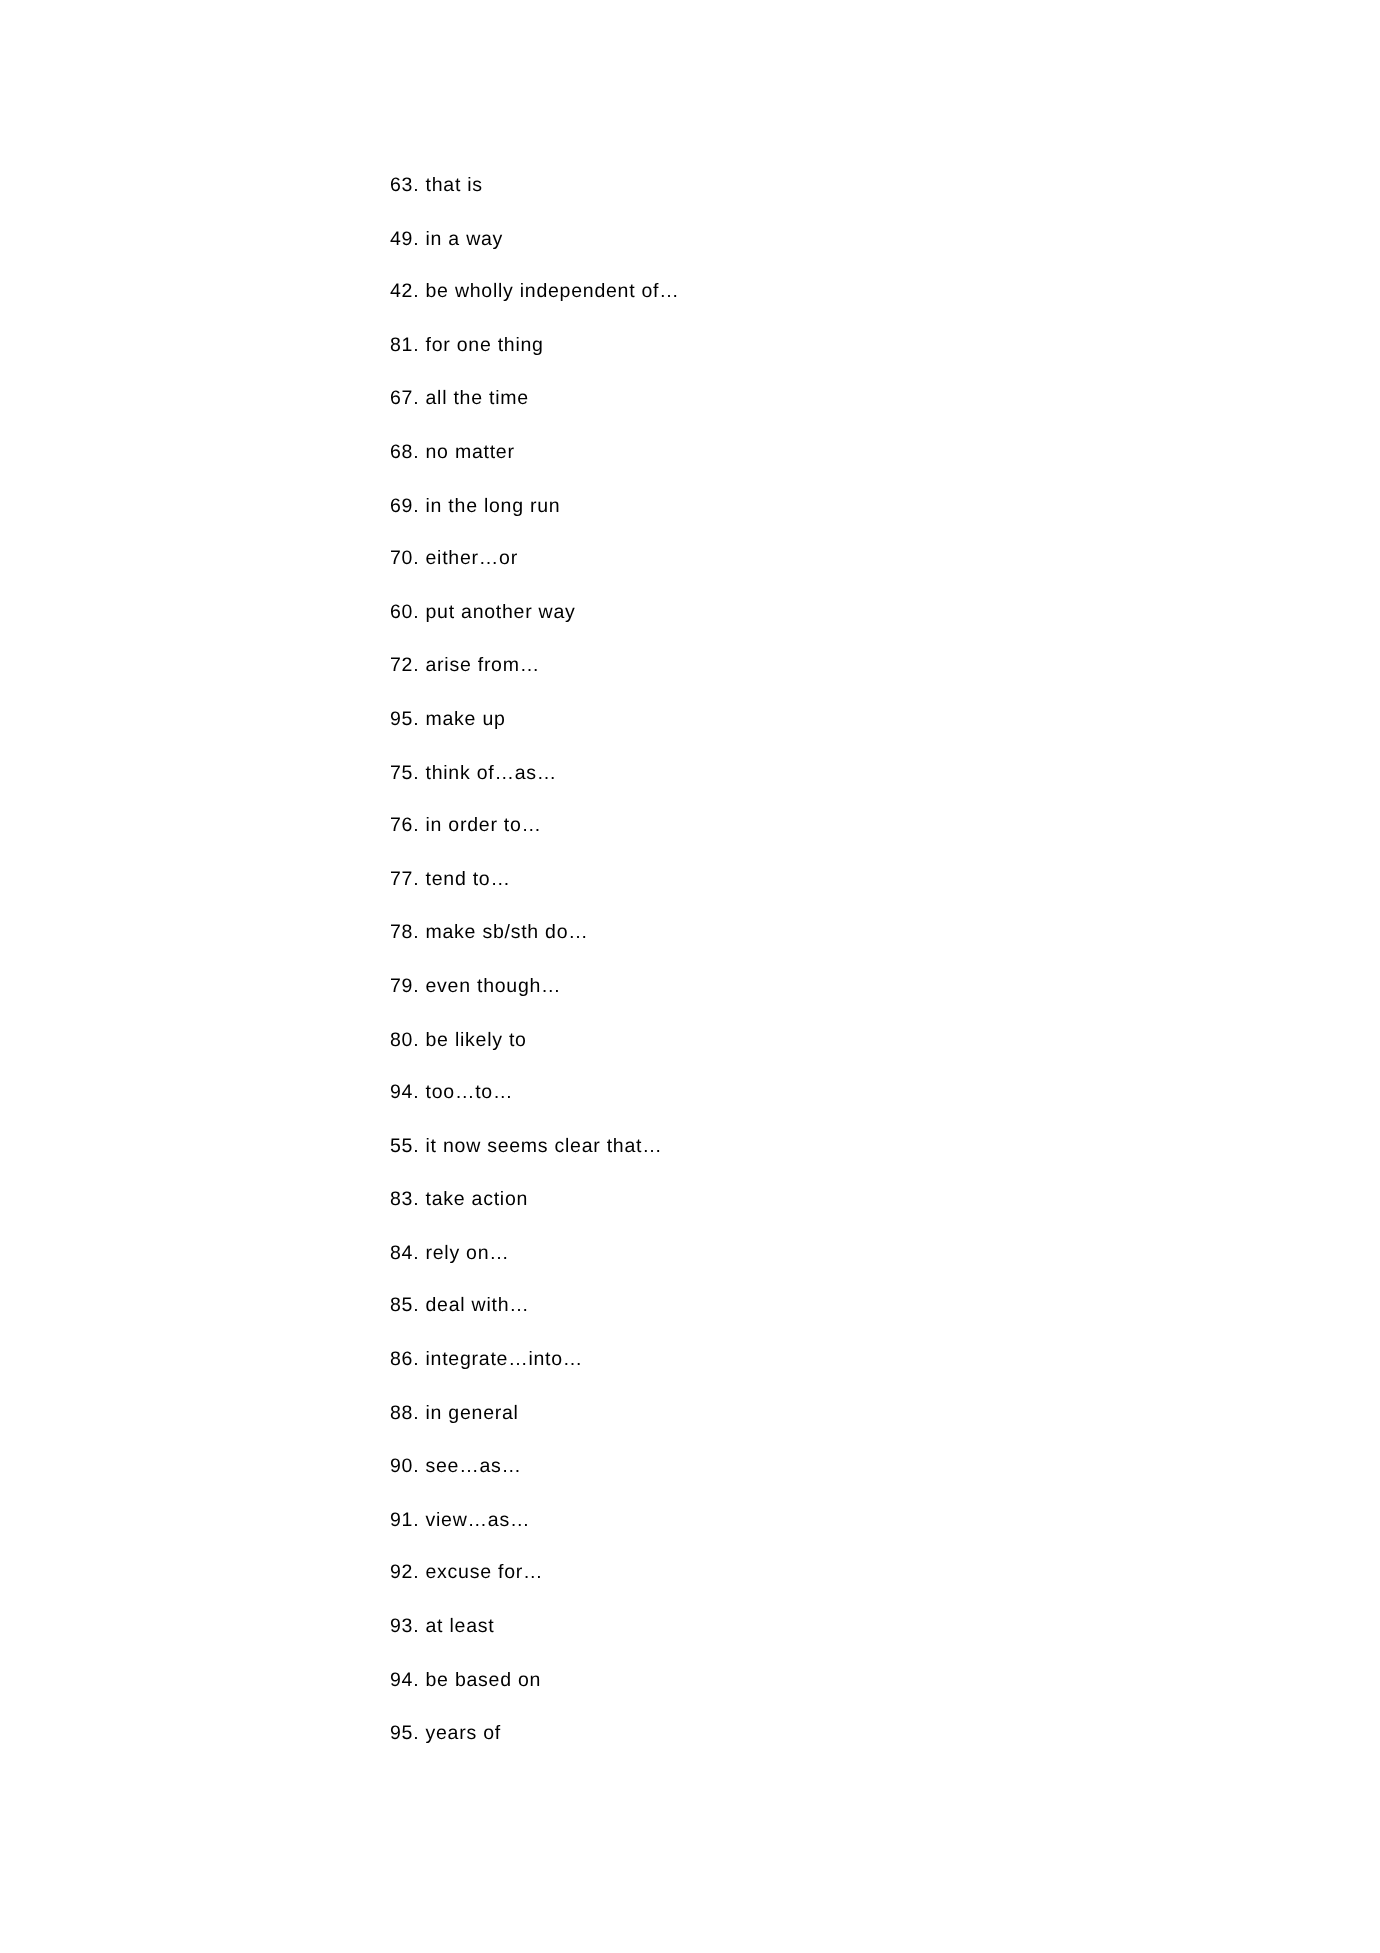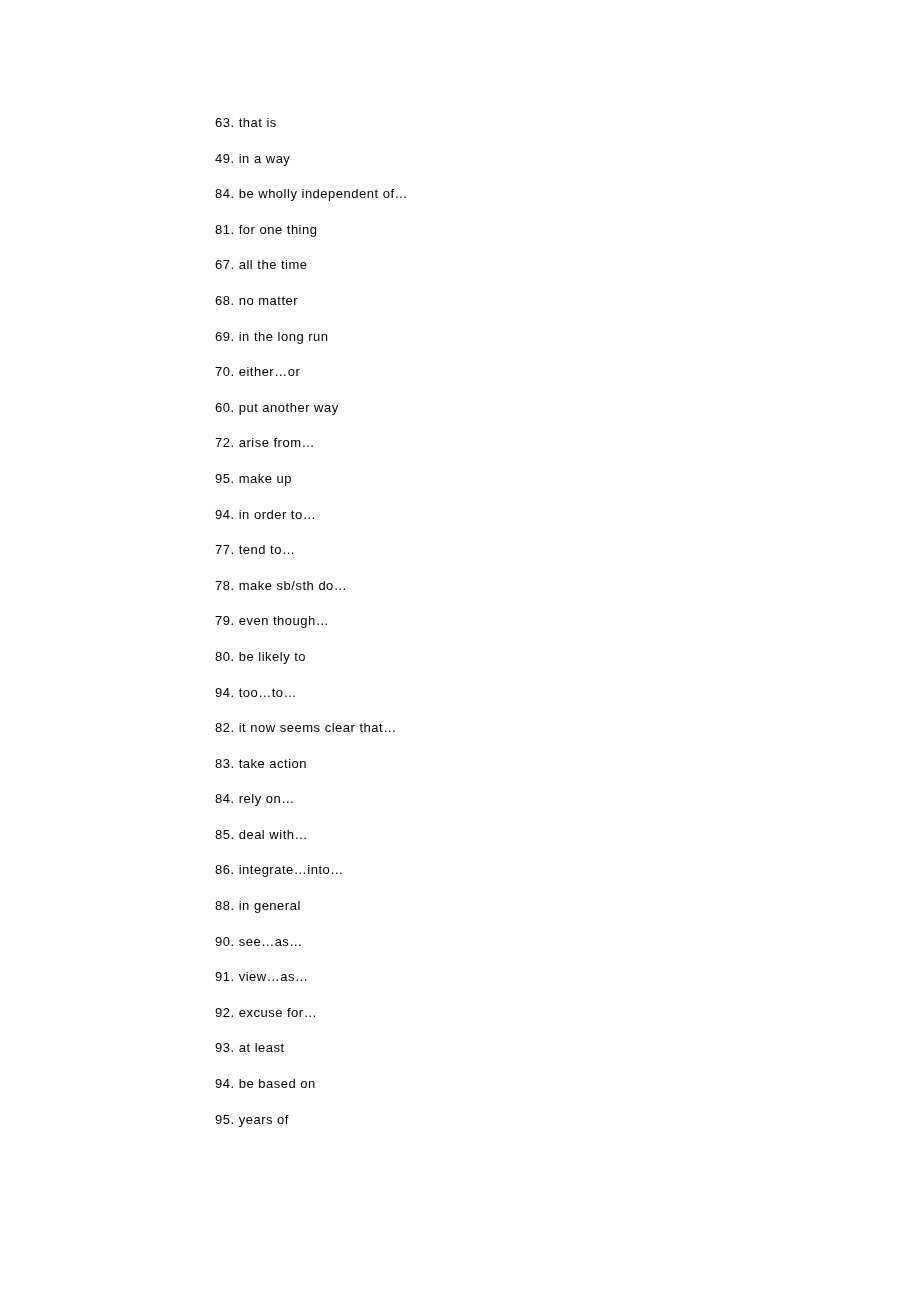--- a/index.html
+++ b/index.html
@@ -14,45 +14,47 @@
     padding-left: 215px;
     padding-bottom: 40px;
   }
   .item {
     font-size: 13px;
     letter-spacing: 0.5px;
     color: #000000;
     line-height: 1.2;
     margin-bottom: 20px;
     white-space: pre;
+    margin-left: 45px;
   }
 </style>
 </head>
 <body>
 
 <div class="page">
   <div id="list">
       <div class="item">63. that is</div>
       <div class="item">49. in a way</div>
-      <div class="item">84. be wholly independent of…</div>
+      <div class="item">42. be wholly independent of…</div>
       <div class="item">81. for one thing</div>
       <div class="item">67. all the time</div>
       <div class="item">68. no matter</div>
       <div class="item">69. in the long run</div>
       <div class="item">70. either…or</div>
       <div class="item">60. put another way</div>
       <div class="item">72. arise from…</div>
       <div class="item">95. make up</div>
-      <div class="item">94. in order to…</div>
+      <div class="item">75. think of…as…</div>
+      <div class="item">76. in order to…</div>
       <div class="item">77. tend to…</div>
       <div class="item">78. make sb/sth do…</div>
       <div class="item">79. even though…</div>
       <div class="item">80. be likely to</div>
       <div class="item">94. too…to…</div>
-      <div class="item">82. it now seems clear that…</div>
+      <div class="item">55. it now seems clear that…</div>
       <div class="item">83. take action</div>
       <div class="item">84. rely on…</div>
       <div class="item">85. deal with…</div>
       <div class="item">86. integrate…into…</div>
       <div class="item">88. in general</div>
       <div class="item">90. see…as…</div>
       <div class="item">91. view…as…</div>
       <div class="item">92. excuse for…</div>
       <div class="item">93. at least</div>
       <div class="item">94. be based on</div>

